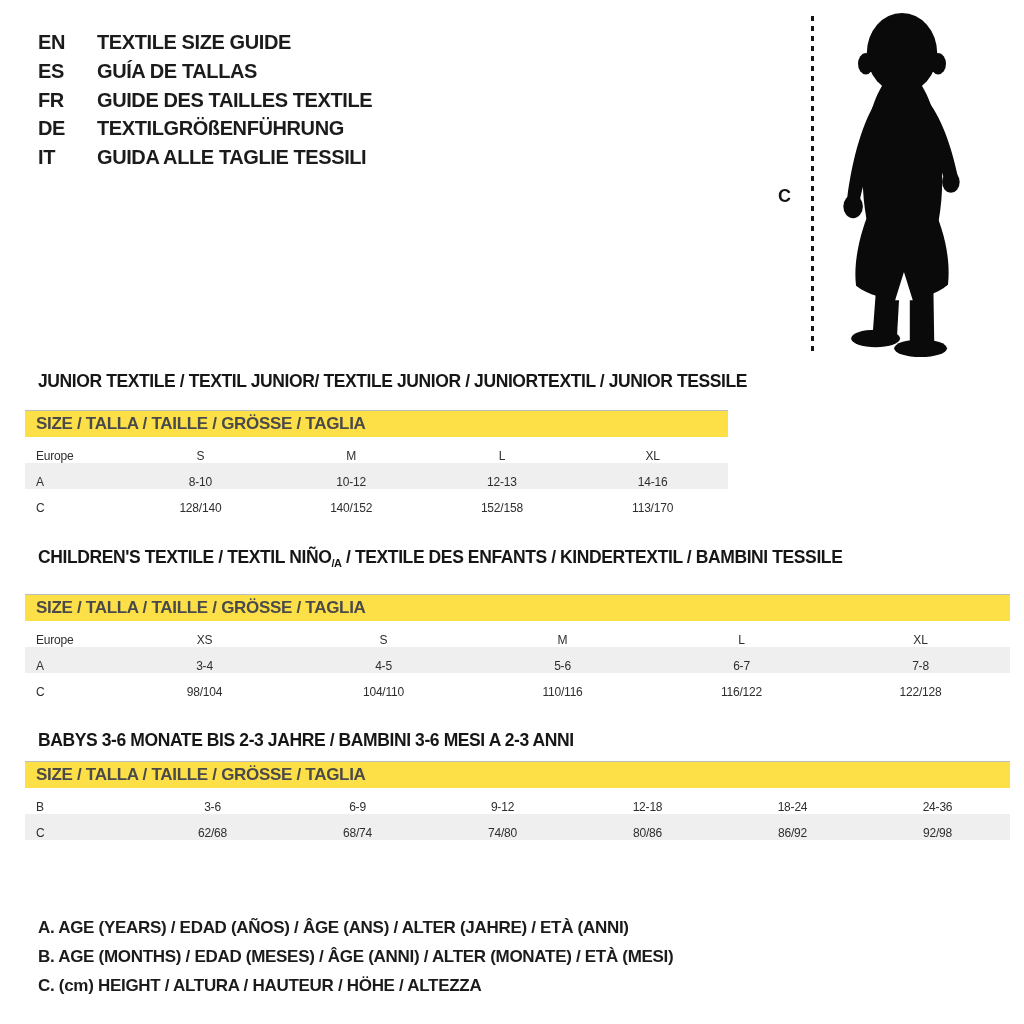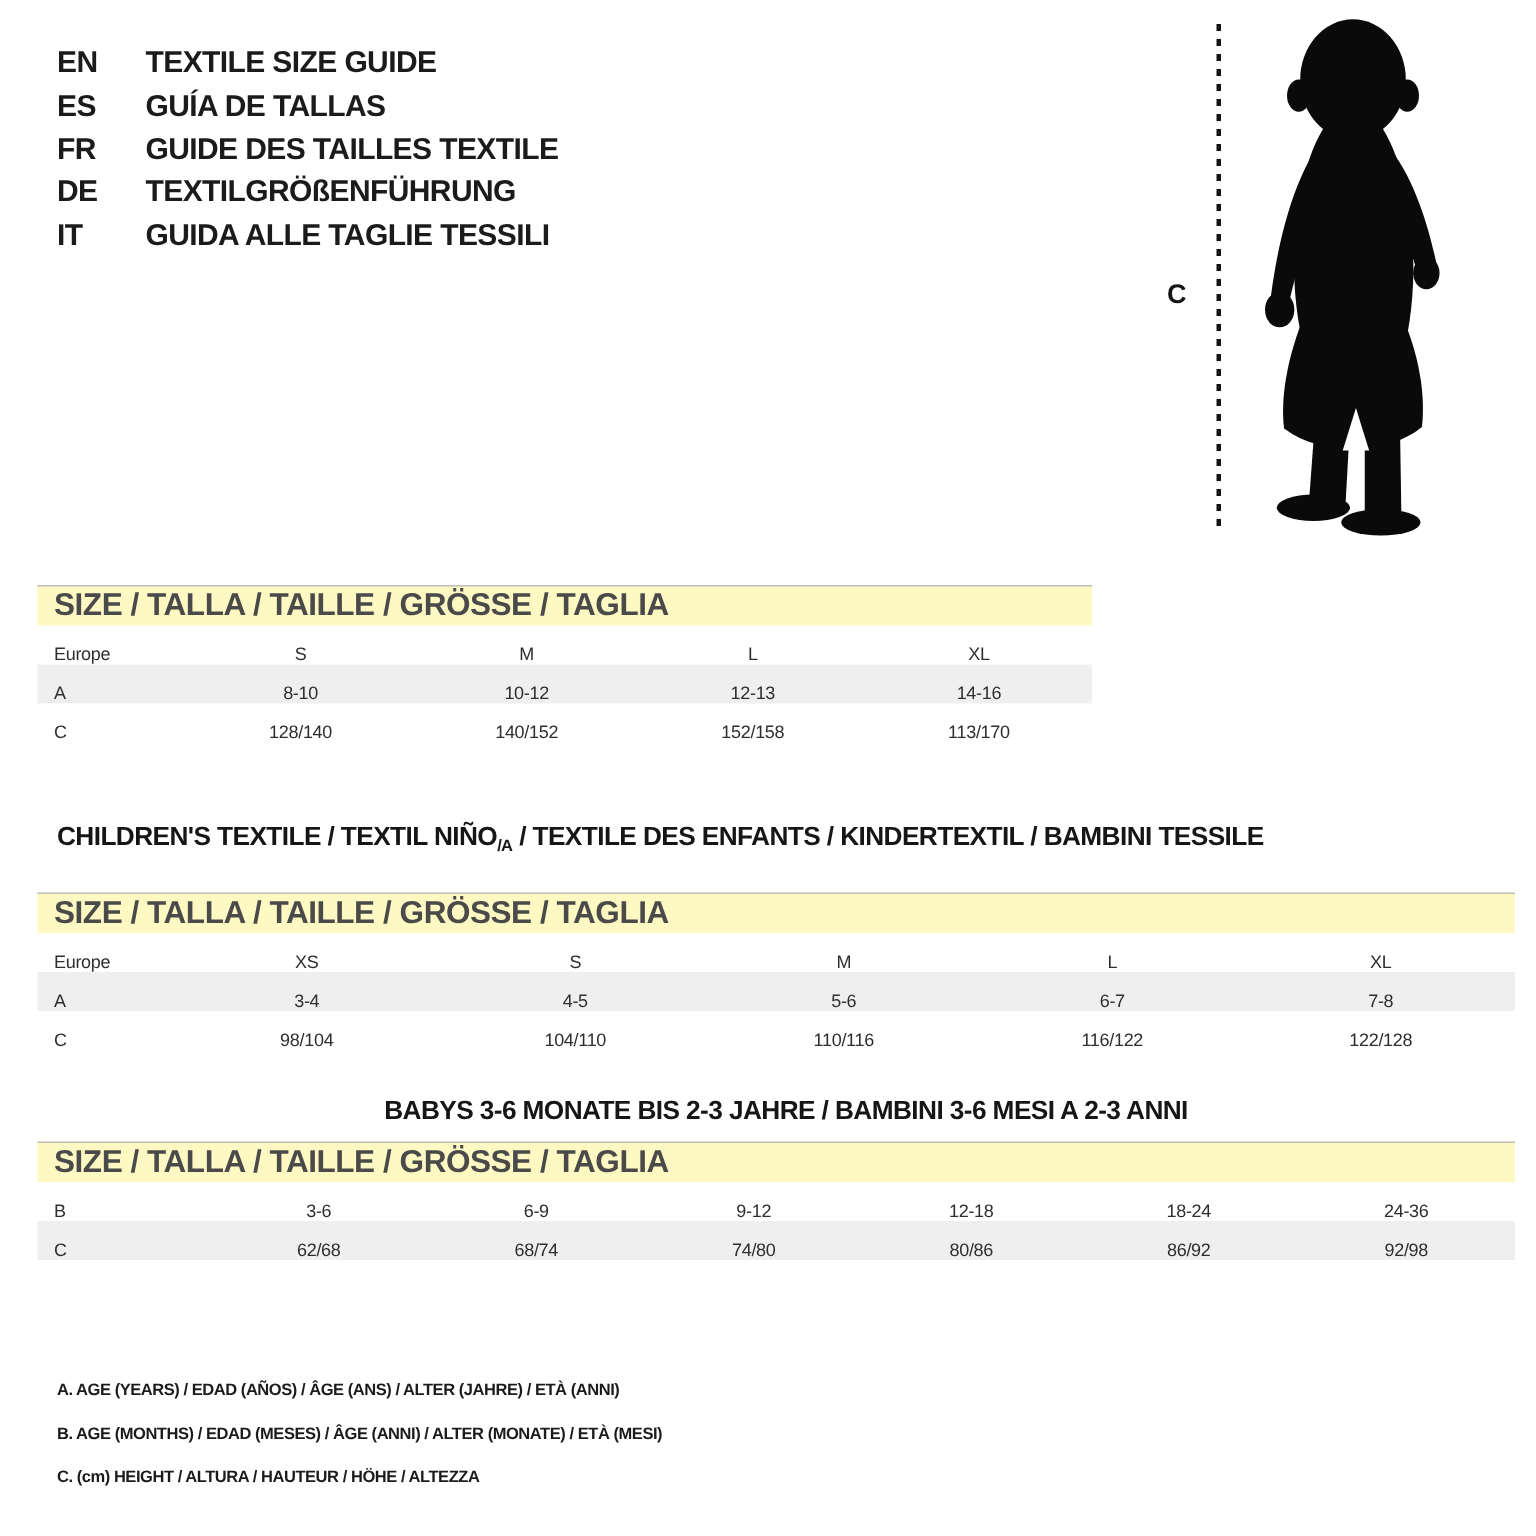--- a/index.html
+++ b/index.html
@@ -29,33 +29,33 @@
   .section-heading{margin:0 0 0 13px;font-size:17.5px;font-weight:bold;line-height:20px;
                    letter-spacing:-0.4px;color:#161616;white-space:nowrap;}
   .heading-sub{font-size:11px;vertical-align:-4px;font-weight:bold;}
   #junior-section{top:371px;width:703px;}
   #children-section{top:547px;width:985px;}
   #babies-section{top:721px;width:985px;}
   #junior-section .size-table{margin-top:19px;}
   #children-section .size-table{margin-top:21px;}
   #babies-section .size-table{margin-top:11px;}
 
-  .size-bar{height:27px;background:#fef9c3;border-top:1px solid #bdbdbd;box-sizing:border-box;
+  .size-bar{height:27px;background:#fde047;border-top:1px solid #bdbdbd;box-sizing:border-box;
             display:flex;align-items:center;padding-left:11px;
-            font-size:21px;font-weight:bold;letter-spacing:-0.3px;color:#4a4a4a;white-space:nowrap;}
+            font-size:17px;font-weight:bold;letter-spacing:-0.3px;color:#4a4a4a;white-space:nowrap;}
   .trow{display:flex;align-items:flex-end;height:26px;font-size:12px;letter-spacing:-0.2px;color:#2e2e2e;}
   .trow.stripe{background:#efefef;}
   .tlabel{box-sizing:border-box;padding-left:11px;text-align:left;}
   .tcell{flex:1;text-align:center;}
   .junior .tlabel{width:100px;flex:0 0 100px;}
   .children .tlabel{width:90px;flex:0 0 90px;}
   .babies .tlabel{width:115px;flex:0 0 115px;}
 
   
-  .footnotes{position:absolute;top:913px;left:38px;font-weight:bold;font-size:11px;
+  .footnotes{position:absolute;top:913px;left:38px;font-weight:bold;font-size:17px;
              line-height:29px;letter-spacing:-0.3px;color:#1b1b1b;}
 </style>
 </head>
 <body>
 
 <div class="canvas">
 
   <div class="lang-list">
     <div class="lang-row">
       <span class="lang-code">EN</span>
@@ -94,20 +94,21 @@
       <path class="ink" d="M54,280 L78,280 L75,334 L50,334 Z"></path>
       <path class="ink" d="M88,280 L112,280 L113,344 L88,344 Z"></path>
       <ellipse class="ink" cx="53" cy="338" rx="25" ry="9"></ellipse>
       <ellipse class="ink" cx="99" cy="348" rx="27" ry="9"></ellipse>
       <path class="ink" d="M50,200 C37,228 30,260 33,284 C46,294 64,298 80,298 C97,298 115,293 127,283 C130,257 123,226 110,200 Z"></path>
       <polygon points="73,299 91,299 82,270" fill="#ffffff"></polygon>
     </svg>
   </div>
 
   <section class="section" id="junior-section">
+    <h2 class="section-heading">JUNIOR TEXTILE / TEXTIL JUNIOR/ TEXTILE JUNIOR / JUNIORTEXTIL / JUNIOR TESSILE</h2>
     <div class="size-table junior">
       <div class="size-bar">SIZE / TALLA / TAILLE / GRÖSSE / TAGLIA</div>
       <div class="trow">
         <span class="tlabel">Europe</span>
         <span class="tcell">S</span>
         <span class="tcell">M</span>
         <span class="tcell">L</span>
         <span class="tcell">XL</span>
       </div>
       <div class="trow stripe">
@@ -152,21 +153,21 @@
         <span class="tcell">98/104</span>
         <span class="tcell">104/110</span>
         <span class="tcell">110/116</span>
         <span class="tcell">116/122</span>
         <span class="tcell">122/128</span>
       </div>
     </div>
   </section>
 
   <section class="section" id="babies-section">
-    <h2 class="section-heading" style="margin-top:9px;text-align:center;">BABYS 3-6 MONATE BIS 2-3 JAHRE / BAMBINI 3-6 MESI A 2-3 ANNI</h2>
+    <h2 class="section-heading" style="margin-top:9px;">BABYS 3-6 MONATE BIS 2-3 JAHRE / BAMBINI 3-6 MESI A 2-3 ANNI</h2>
     <div class="size-table babies">
       <div class="size-bar">SIZE / TALLA / TAILLE / GRÖSSE / TAGLIA</div>
       <div class="trow">
         <span class="tlabel">B</span>
         <span class="tcell">3-6</span>
         <span class="tcell">6-9</span>
         <span class="tcell">9-12</span>
         <span class="tcell">12-18</span>
         <span class="tcell">18-24</span>
         <span class="tcell">24-36</span>

